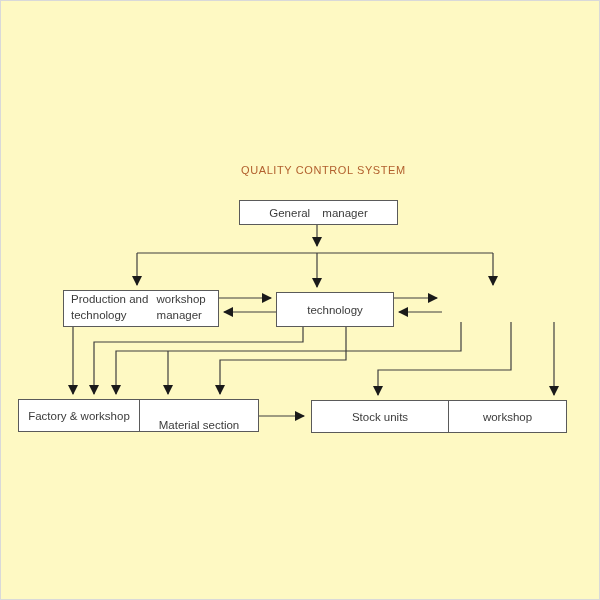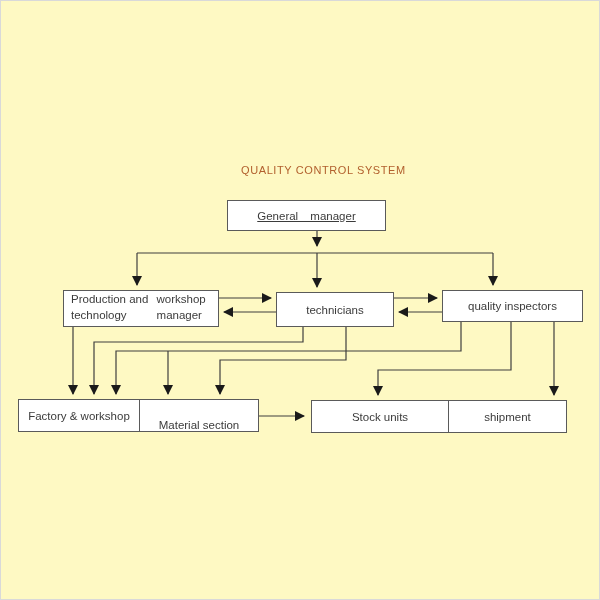--- a/index.html
+++ b/index.html
@@ -11,21 +11,21 @@
   .connectors{position:absolute;left:0;top:0;width:600px;height:600px;}
   .node{
     position:absolute;box-sizing:border-box;border:1px solid #5a5a5a;
     background:#ffffff;font-size:11.5px;color:#3b3b3b;
     display:flex;align-items:center;justify-content:center;
   }
   .diagram-title{
     position:absolute;left:240px;top:163px;width:230px;
     font-size:11px;letter-spacing:.6px;color:#b2602e;
   }
-  .gm{left:226px;top:199px;width:159px;height:31px;word-spacing:9px;text-decoration:underline;}
+  .gm{left:238px;top:199px;width:159px;height:25px;word-spacing:9px;}
   .am{left:62px;top:289px;width:156px;height:37px;
       flex-direction:row;align-items:flex-start;justify-content:center;
       padding-left:7px;line-height:16px;}
   .tech{left:275px;top:291px;width:118px;height:35px;}
   .qi{left:441px;top:289px;width:141px;height:32px;}
   .combo{position:absolute;box-sizing:border-box;border:1px solid #5a5a5a;
       background:#fff;display:flex;font-size:11.5px;}
   .bl{left:17px;top:398px;width:241px;height:33px;}
   .br{left:310px;top:399px;width:256px;height:33px;}
   .cell{display:flex;align-items:center;justify-content:center;box-sizing:border-box;height:100%;}
@@ -74,38 +74,35 @@
   <div class="node gm">
     <span>General manager</span>
   </div>
 
   <div class="node am">
     <span>Production and technology</span>
     <span>workshop manager</span>
   </div>
 
   <div class="node tech">
-    <span>technicians</span>
+    <span>technology</span>
   </div>
 
-  <div class="node qi">
-    <span>quality inspectors</span>
-  </div>
 
   <div class="combo bl">
     <div class="cell c1">
       <span>Factory &amp; workshop</span>
     </div>
     <div class="cell c2">
       <span>Material section</span>
     </div>
   </div>
 
   <div class="combo br">
     <div class="cell c1">
       <span>Stock units</span>
     </div>
     <div class="cell c2">
-      <span>shipment</span>
+      <span>workshop</span>
     </div>
   </div>
 
 </div>
 
 </body></html>

